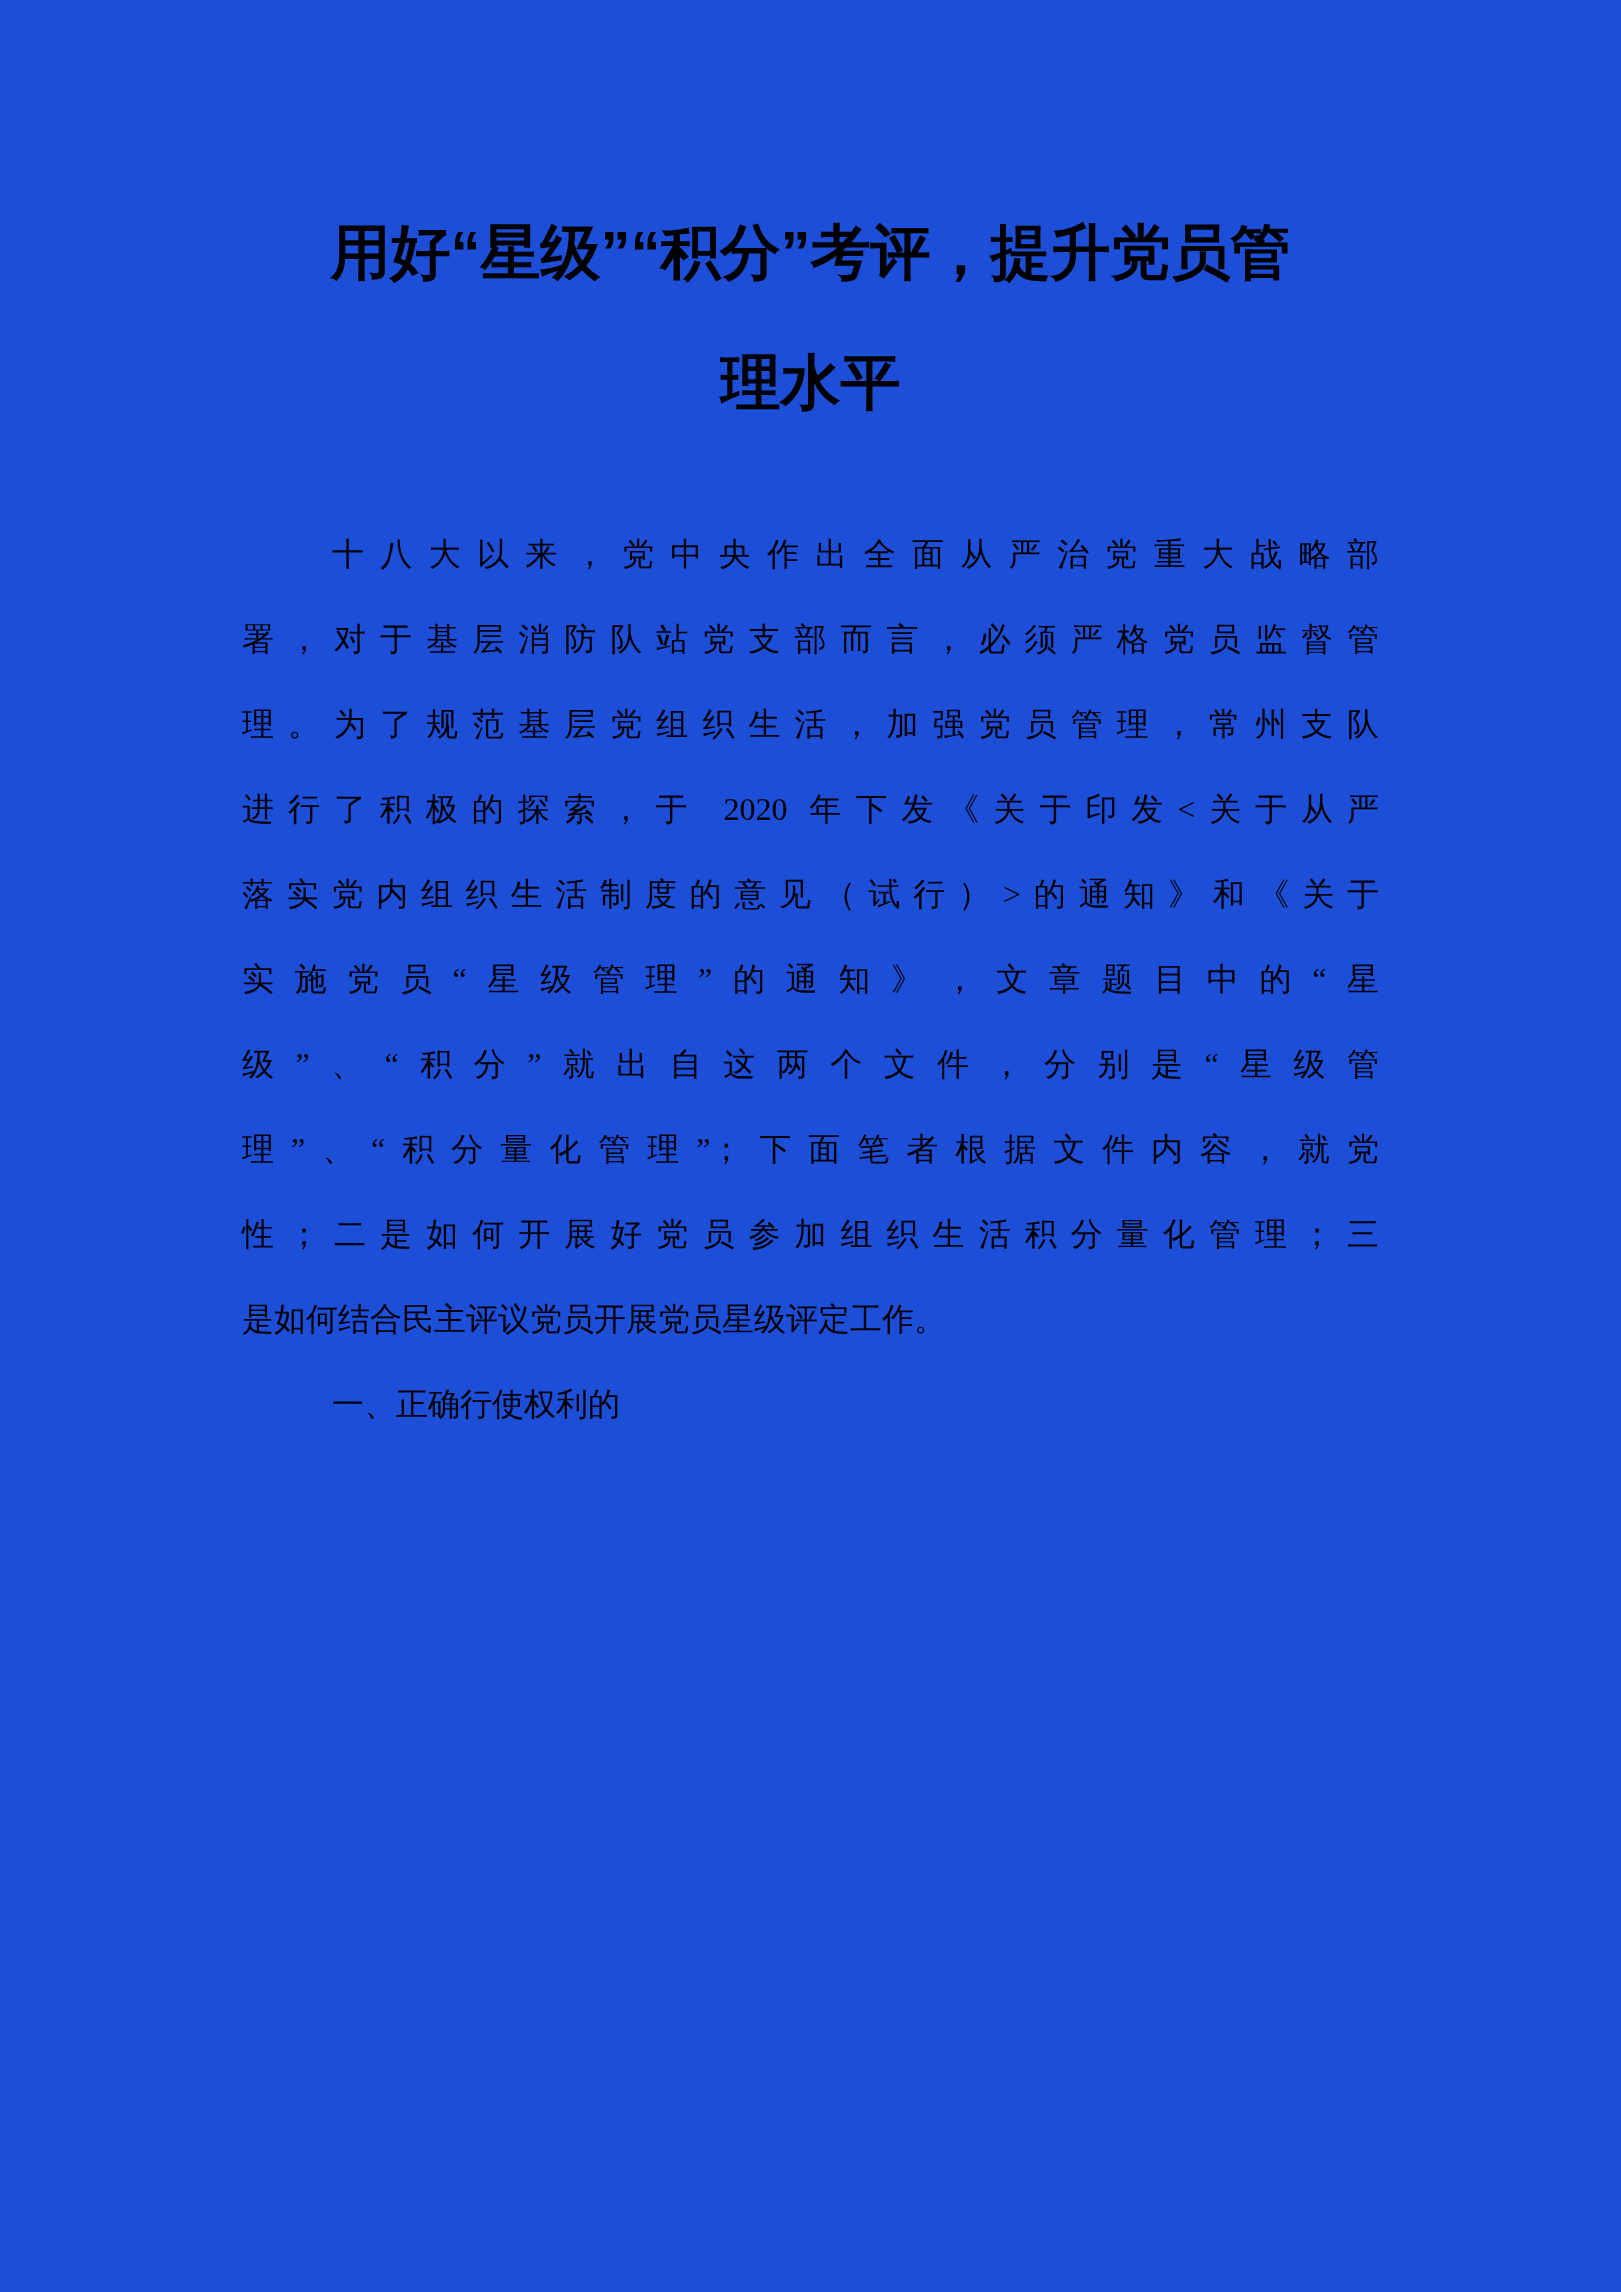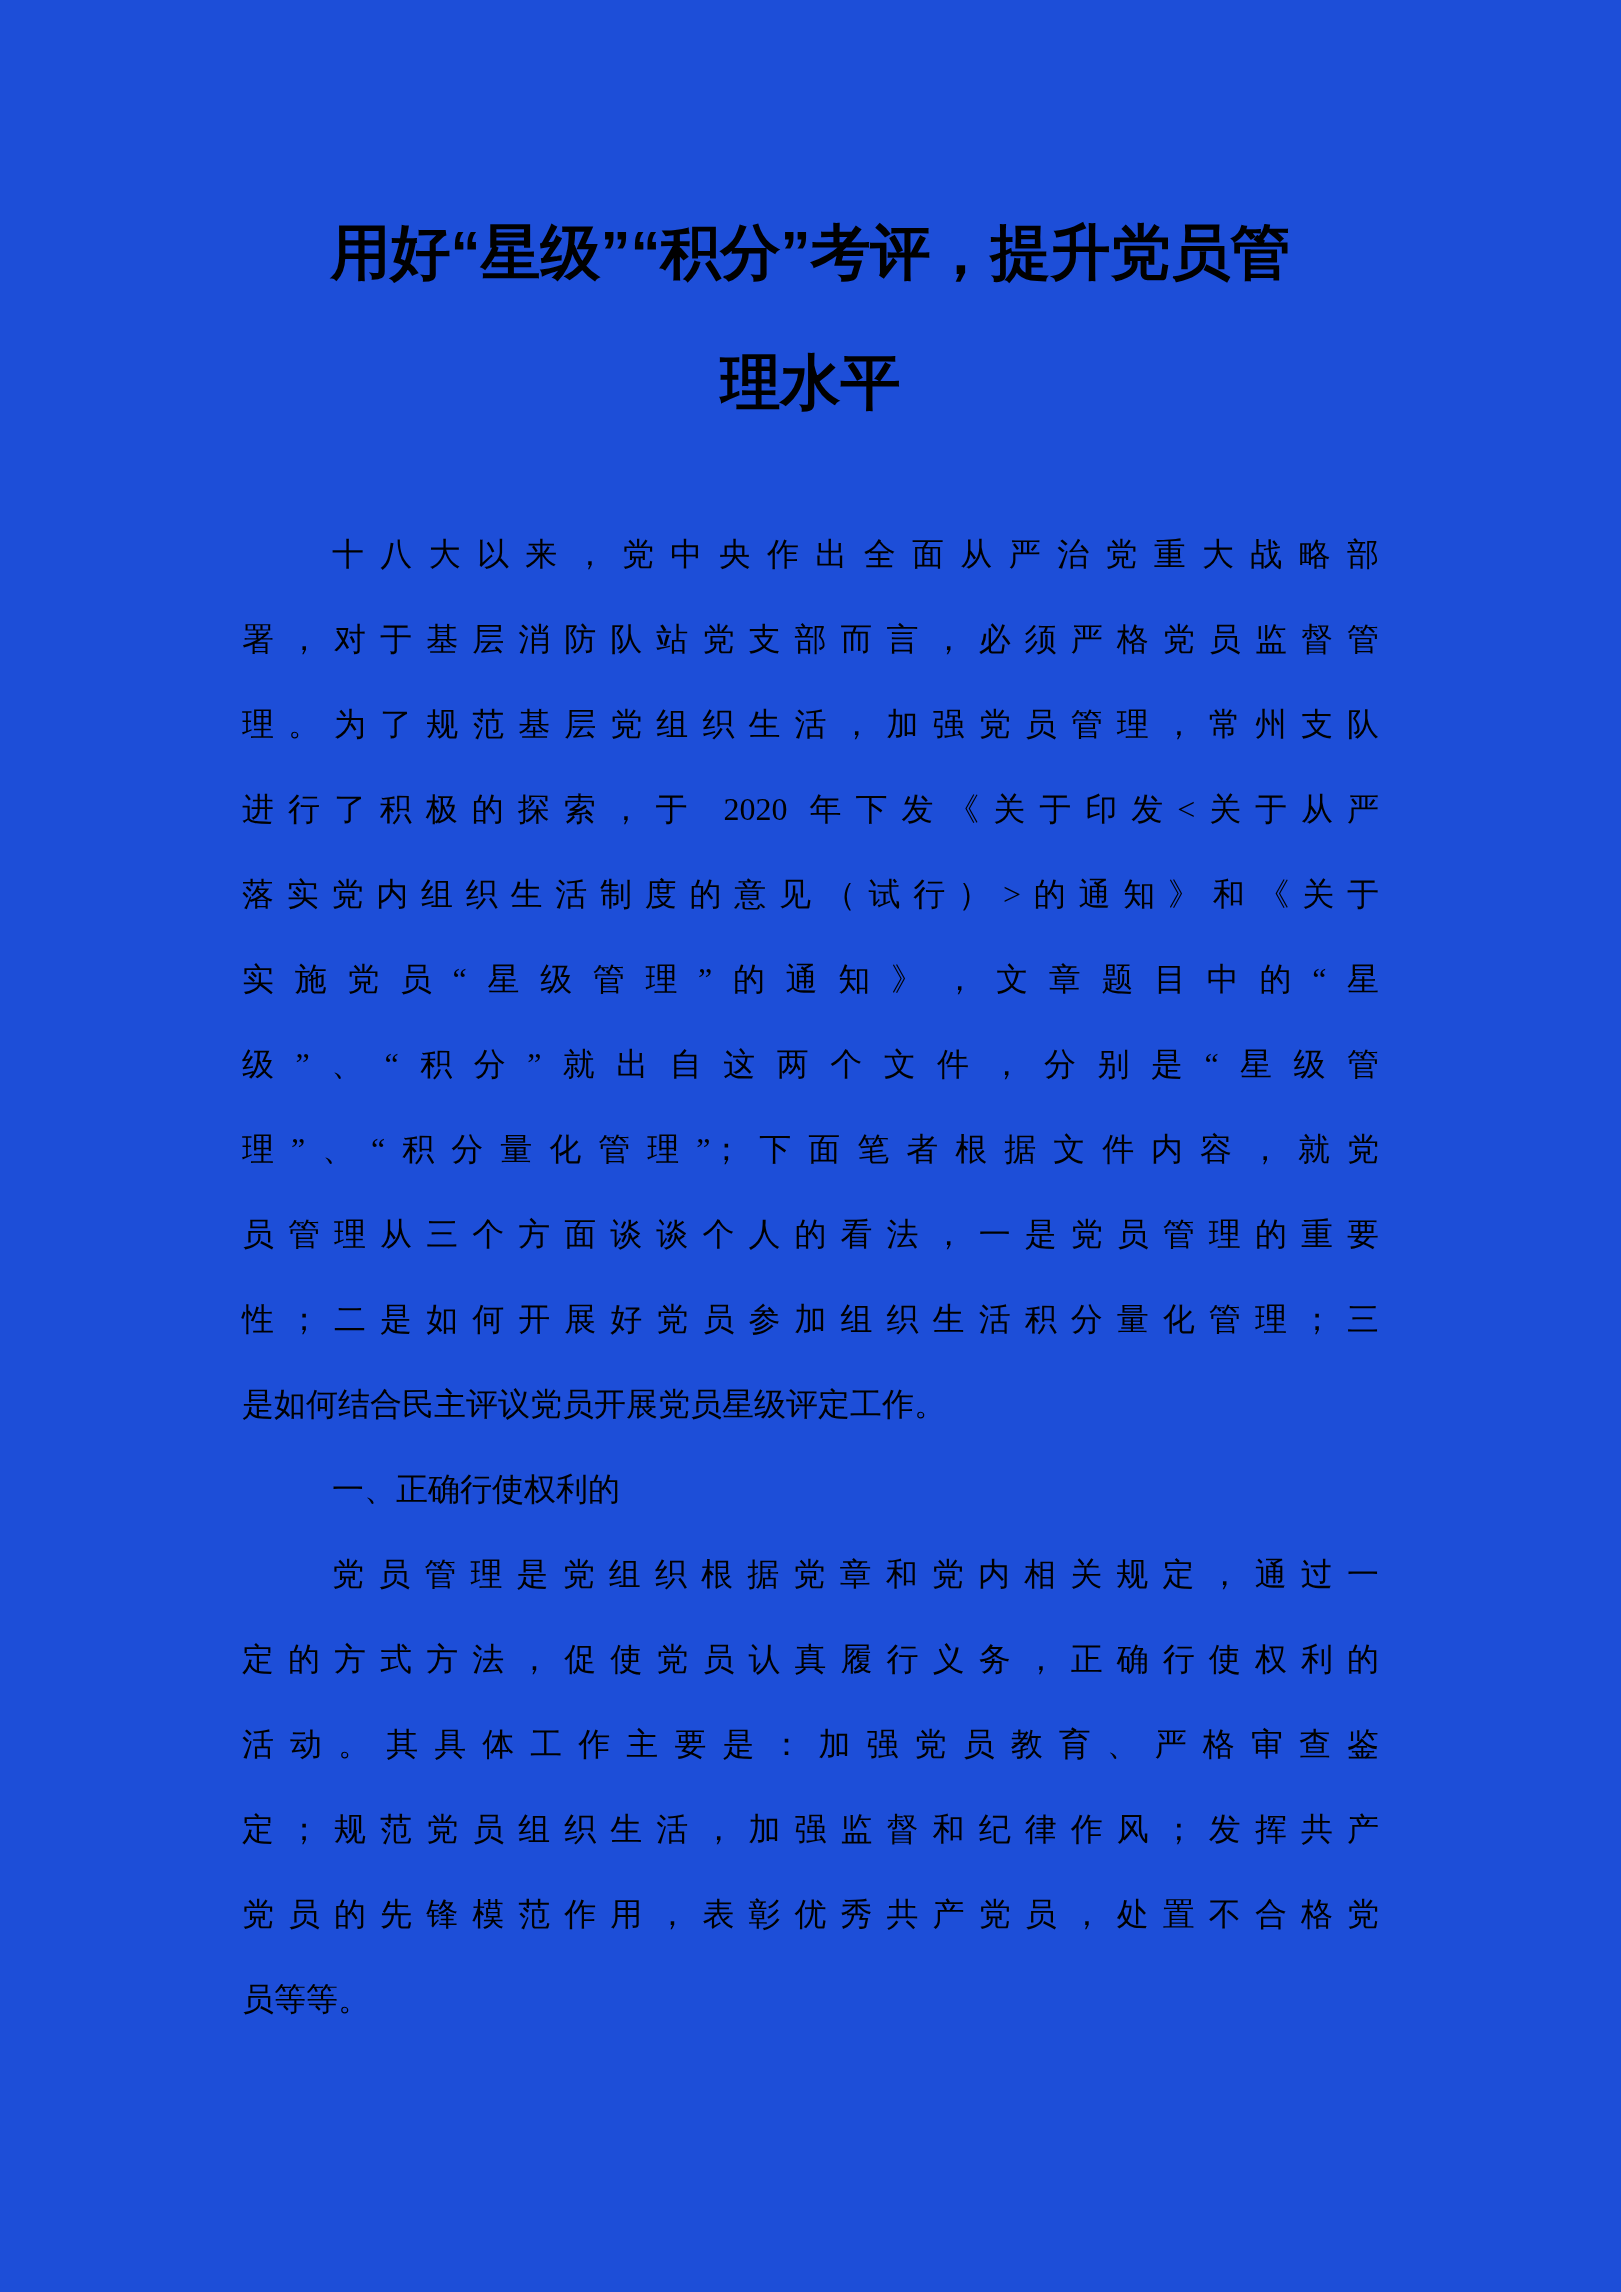--- a/index.html
+++ b/index.html
@@ -66,30 +66,21 @@
   <div class="doc-body">
       <div class="para">
         <div class="line first">十八大以来，党中央作出全面从严治党重大战略部</div>
         <div class="line">署，对于基层消防队站党支部而言，必须严格党员监督管</div>
         <div class="line">理。为了规范基层党组织生活，加强党员管理，常州支队</div>
         <div class="line">进行了积极的探索，于 2020 年下发《关于印发&lt;关于从严</div>
         <div class="line">落实党内组织生活制度的意见（试行）&gt;的通知》和《关于</div>
         <div class="line">实施党员“星级管理”的通知》，文章题目中的“星</div>
         <div class="line">级”、“积分”就出自这两个文件，分别是“星级管</div>
         <div class="line">理”、“积分量化管理”；下面笔者根据文件内容，就党</div>
-        <div class="line">员管理从三个方面谈谈个人的看法，一是党员管理的重要</div>
         <div class="line">性；二是如何开展好党员参加组织生活积分量化管理；三</div>
         <div class="line">是如何结合民主评议党员开展党员星级评定工作。</div>
       </div>
       <div class="para heading">
         <div class="line first">一、正确行使权利的</div>
       </div>
-      <div class="para">
-        <div class="line first">党员管理是党组织根据党章和党内相关规定，通过一</div>
-        <div class="line">定的方式方法，促使党员认真履行义务，正确行使权利的</div>
-        <div class="line">活动。其具体工作主要是：加强党员教育、严格审查鉴</div>
-        <div class="line">定；规范党员组织生活，加强监督和纪律作风；发挥共产</div>
-        <div class="line">党员的先锋模范作用，表彰优秀共产党员，处置不合格党</div>
-        <div class="line">员等等。</div>
-      </div>
     </div>
 </div>
 
 
 </body></html>

